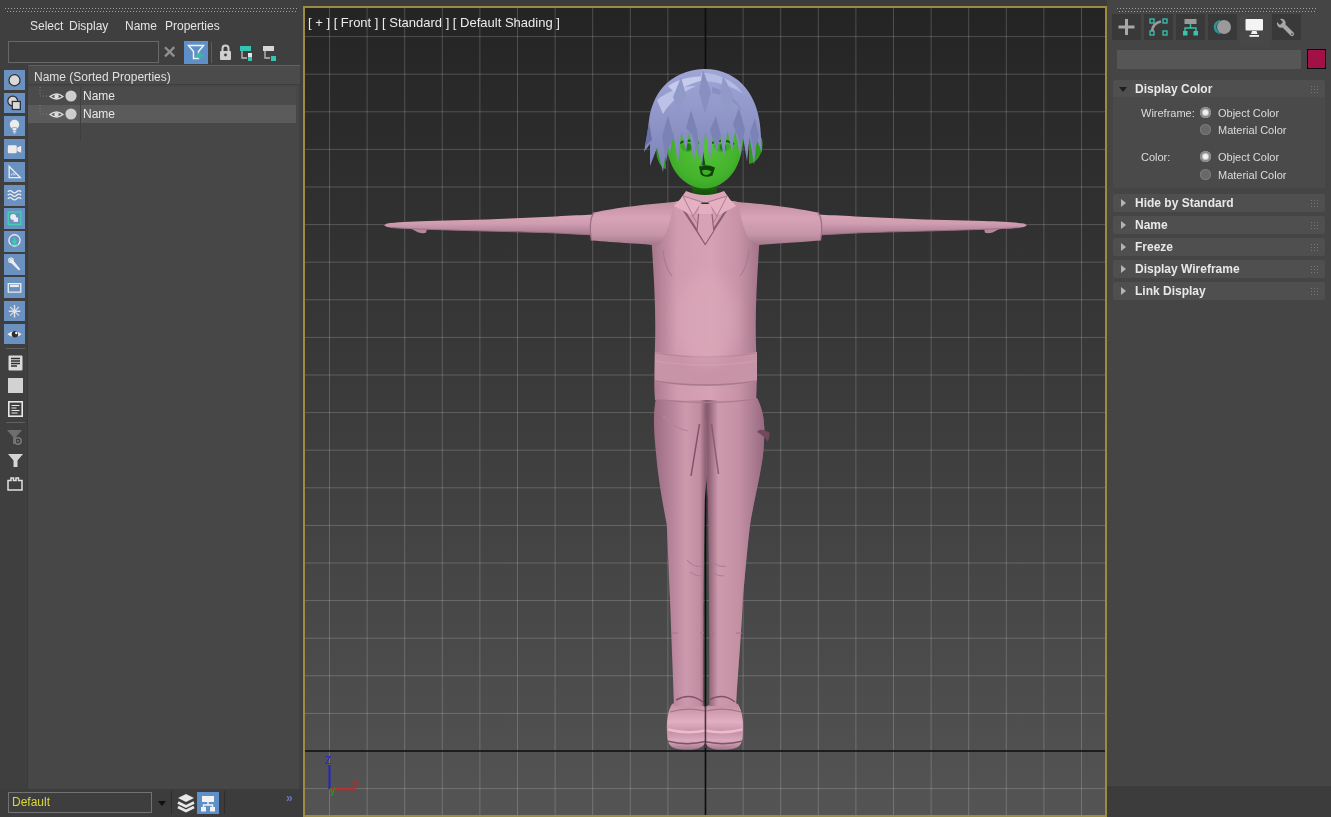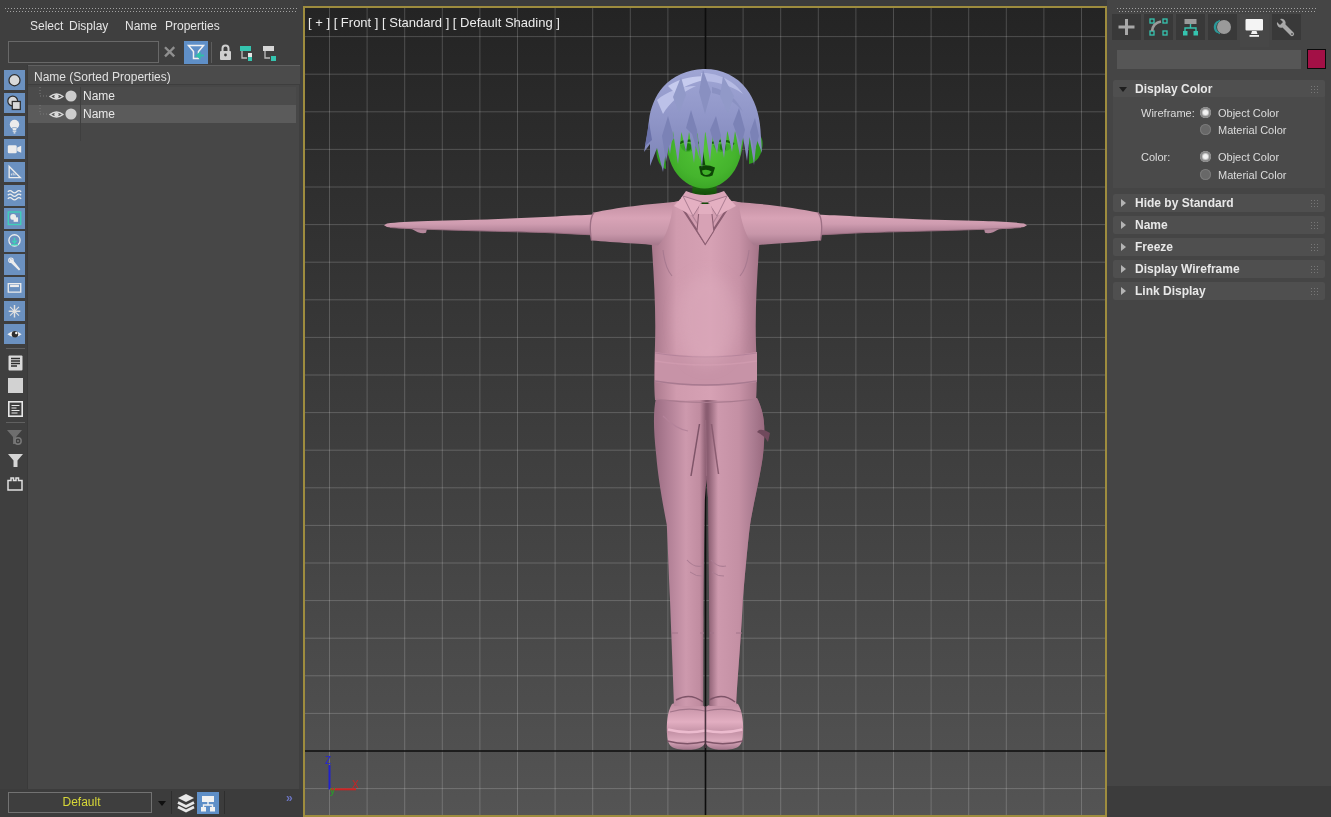--- a/index.html
+++ b/index.html
@@ -23,21 +23,21 @@
   .filterbtn{position:absolute;left:184px;top:41px;width:24px;height:23px;background:#5f8fc7;}
   .vsep1{position:absolute;background:#5d5d5d;width:1px;}
   .treewrap{position:absolute;left:27px;top:65px;width:272px;height:724px;background:#474747;
      border-left:1px solid #3a3a3a;}
   .treehead{position:absolute;left:0;top:0;width:272px;height:20px;background:#4b4b4b;
      border-top:1px solid #606060;border-bottom:1px solid #3e3e3e;
      color:#e0e0e0;font-size:12px;line-height:23px;padding-left:6px;}
   .trow{position:absolute;left:0;width:268px;height:18px;background:#4b4b4b;color:#e8e8e8;
      font-size:12px;line-height:18px;}
   .trow .nm{position:absolute;left:55px;}
-  .bottombar{position:absolute;left:0;top:789px;width:303px;height:28px;background:#3c3c3c;text-align:center;}
+  .bottombar{position:absolute;left:0;top:789px;width:303px;height:28px;background:#3c3c3c;}
   .defcombo{position:absolute;left:8px;top:3px;width:144px;height:21px;background:#3e3e3e;
      border:1px solid #727272;color:#d8d838;font-size:12px;line-height:19px;padding-left:3px;}
   
   .vp{position:absolute;left:303px;top:6px;width:804px;height:811px;background:#9e8c3e;}
   .vpinner{position:absolute;left:2px;top:2px;width:800px;height:807px;
      background:linear-gradient(#242424,#545454);}
   .vplabel{position:absolute;left:3px;top:7px;color:#ececec;font-size:13px;}
   
   .rp{position:absolute;left:1107px;top:0;width:224px;height:786px;background:#454545;}
   .tab{position:absolute;top:14px;width:29px;height:26px;background:#393939;}

